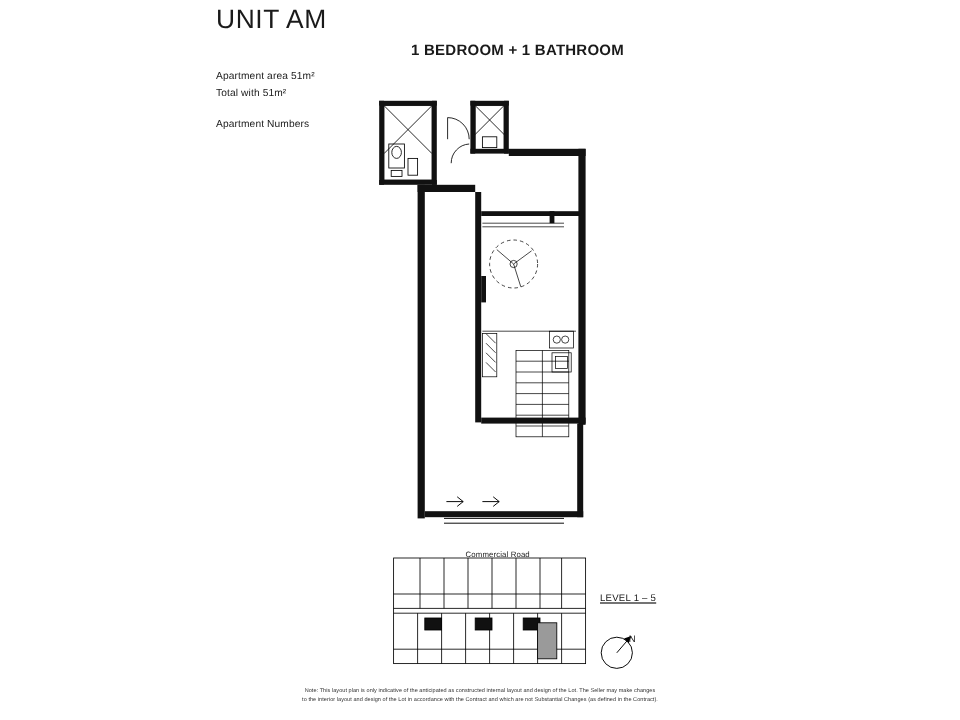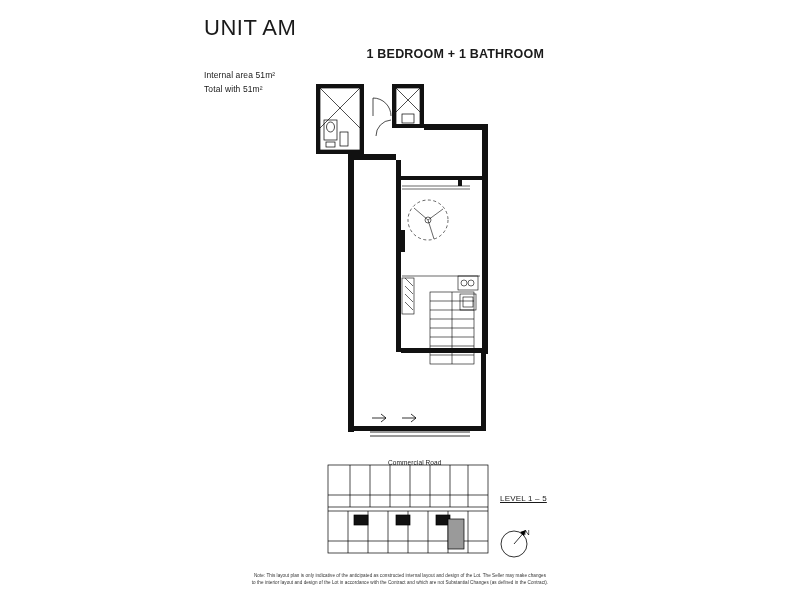--- a/index.html
+++ b/index.html
@@ -13,23 +13,22 @@
     position: relative;
     font-family: "Liberation Sans", sans-serif;
     color: #1a1a1a;
     overflow: hidden;
   }
 
   
   .header {
     position: absolute;
     left: 180px;
-    top: 16px;
+    top: 4px;
     width: 340px;
-    margin-left: 24px;
   }
   .unit-title {
     font-size: 22px;
     font-weight: 400;
     letter-spacing: 0.5px;
     margin: 0 0 7px 0;
     line-height: 1.1;
   }
   .unit-sub {
     font-size: 12.5px;
@@ -113,22 +112,23 @@
     color: #333;
     letter-spacing: 0.05px;
   }
 </style>
 </head>
 <body>
 
 <div class="header">
   <h1 class="unit-title">UNIT AM</h1>
   <div class="unit-sub">1 BEDROOM + 1 BATHROOM</div>
-  <div class="area-line">Internal area 51m²</div>
+  <div class="area-line">Apartment area 51m²</div>
   <div class="area-line">Total with 51m²</div>
+  <div class="apt-head">Apartment Numbers</div>
 </div>
 
 <div class="plan-wrap">
   <svg class="plan-svg" width="200" height="370" viewBox="0 0 200 370" xmlns="http://www.w3.org/2000/svg">
 
     <g stroke="#000" fill="none" stroke-width="0.7">
 
       <rect x="10" y="8" width="40" height="62"></rect>
       <line x1="10" y1="8" x2="50" y2="48"></line>
       <line x1="50" y1="8" x2="10" y2="48"></line>

